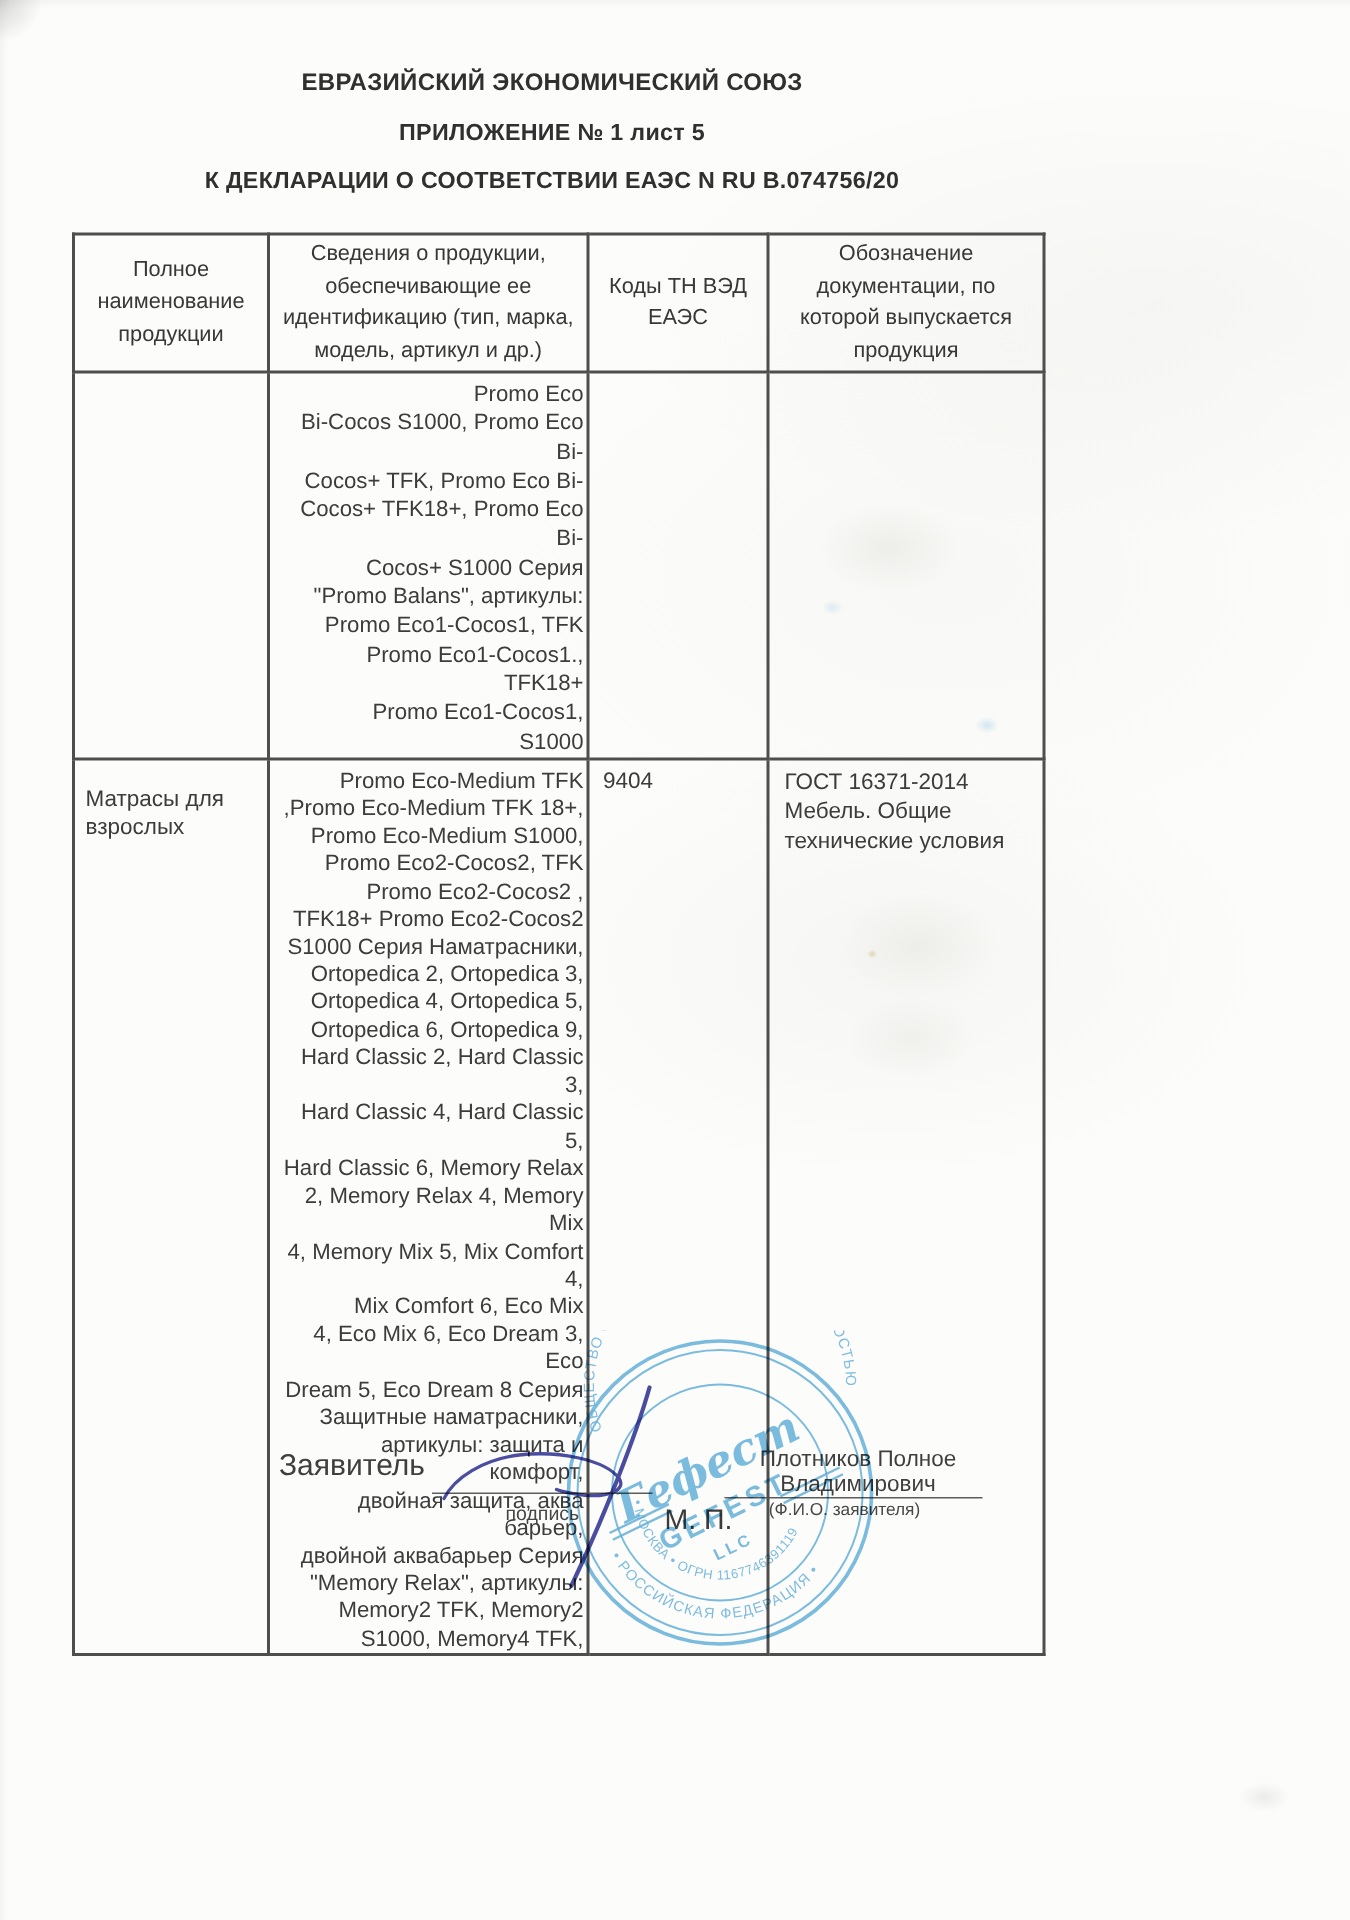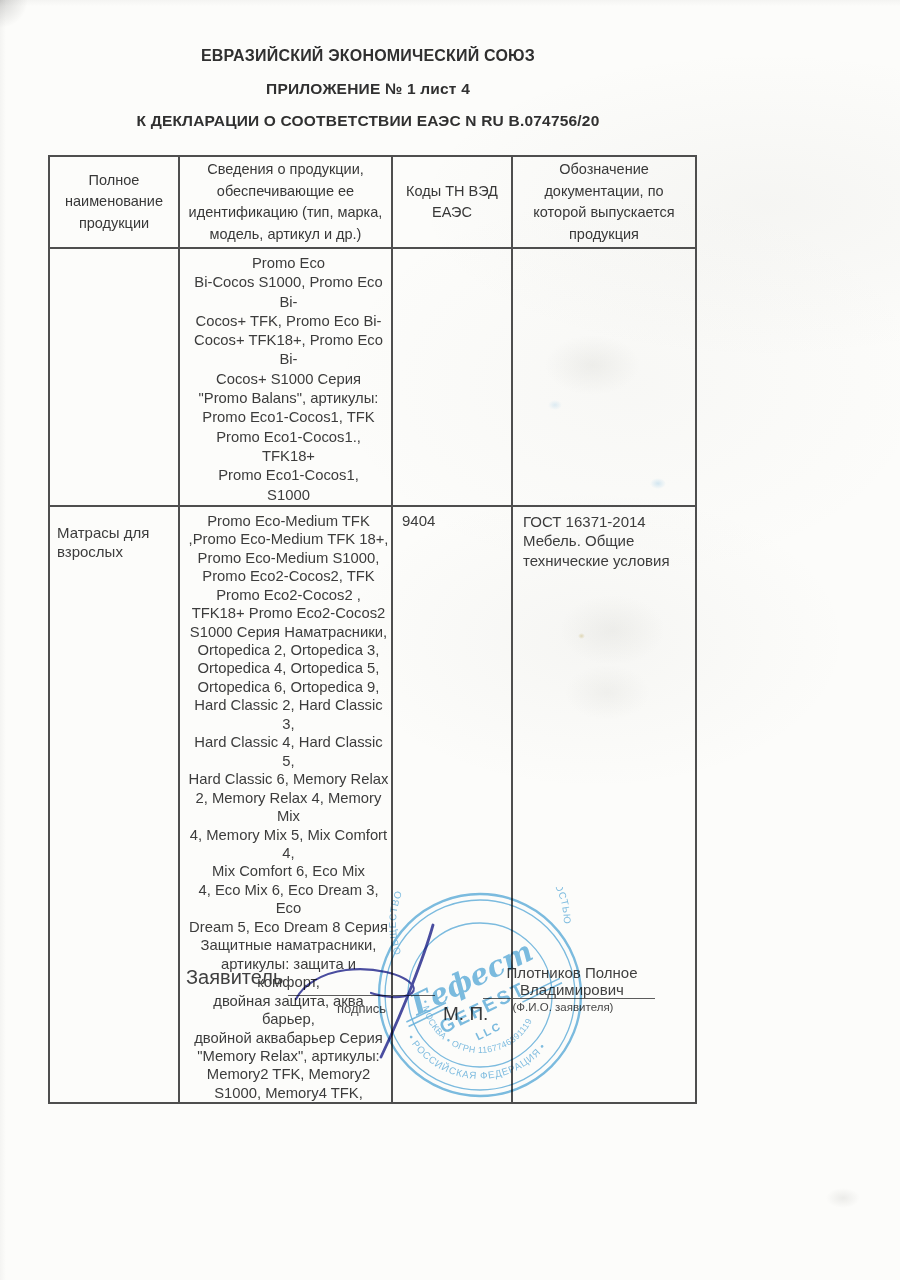--- a/index.html
+++ b/index.html
@@ -38,21 +38,21 @@
   }
   tr.hdr{height:91px;}
   tr.r1{height:212px;}
   tr.r2{height:462px;}
   th .hwrap{
     white-space:pre-line;text-align:center;
     font-size:14.5px;line-height:21.5px;color:#383838;
     padding:2px 4px;
   }
   th{vertical-align:middle !important;}
-  .cell-details{white-space:pre-line;text-align:center;font-size:14.8px;color:#3c3c3c;padding:5px 2px 0 8px;}
+  .cell-details{white-space:pre-line;text-align:right;font-size:14.8px;color:#3c3c3c;padding:5px 2px 0 8px;}
   .r1 .cell-details{line-height:19.3px;}
   .r2 .cell-details{line-height:18.45px;border-radius:22px;}
   .cell-name{white-space:pre-line;font-size:15px;line-height:19px;color:#3c3c3c;padding:16px 2px 14px 7px;}
   td.vmid{vertical-align:middle;}
   .cell-code{font-size:15px;padding:5px 2px 0 9px;color:#3c3c3c;}
   .cell-docs{white-space:pre-line;font-size:15px;line-height:19.5px;padding:5px 2px 0 10px;color:#3c3c3c;}
 
   .sig-label{position:absolute;left:186px;top:966px;font-size:20px;z-index:2;}
   .sig-line-left{position:absolute;left:288px;top:995px;width:147px;border-top:1.6px solid #5c5c5c;z-index:1;}
   .sig-line-right{position:absolute;left:483px;top:998px;width:172px;border-top:1.6px solid #5c5c5c;z-index:1;}
@@ -81,21 +81,21 @@
 <div class="smudge sm1"></div>
 <div class="smudge sm2"></div>
 <div class="smudge sm3"></div>
 <div class="smudge sm4"></div>
 <div class="smudge sm5"></div>
 <div class="smudge sm6"></div>
 <div class="smudge sm7"></div>
 
 <div class="titles">
   <div class="title-line t1">ЕВРАЗИЙСКИЙ ЭКОНОМИЧЕСКИЙ СОЮЗ</div>
-  <div class="title-line t2">ПРИЛОЖЕНИЕ № 1 лист 4</div>
+  <div class="title-line t2">ПРИЛОЖЕНИЕ № 1 лист 5</div>
   <div class="title-line t3">К ДЕКЛАРАЦИИ О СООТВЕТСТВИИ ЕАЭС N RU В.074756/20</div>
 </div>
 
 <table class="decl">
   <colgroup>
     <col style="width:130px">
       <col style="width:213px">
       <col style="width:120px">
       <col style="width:184px">
   </colgroup>

